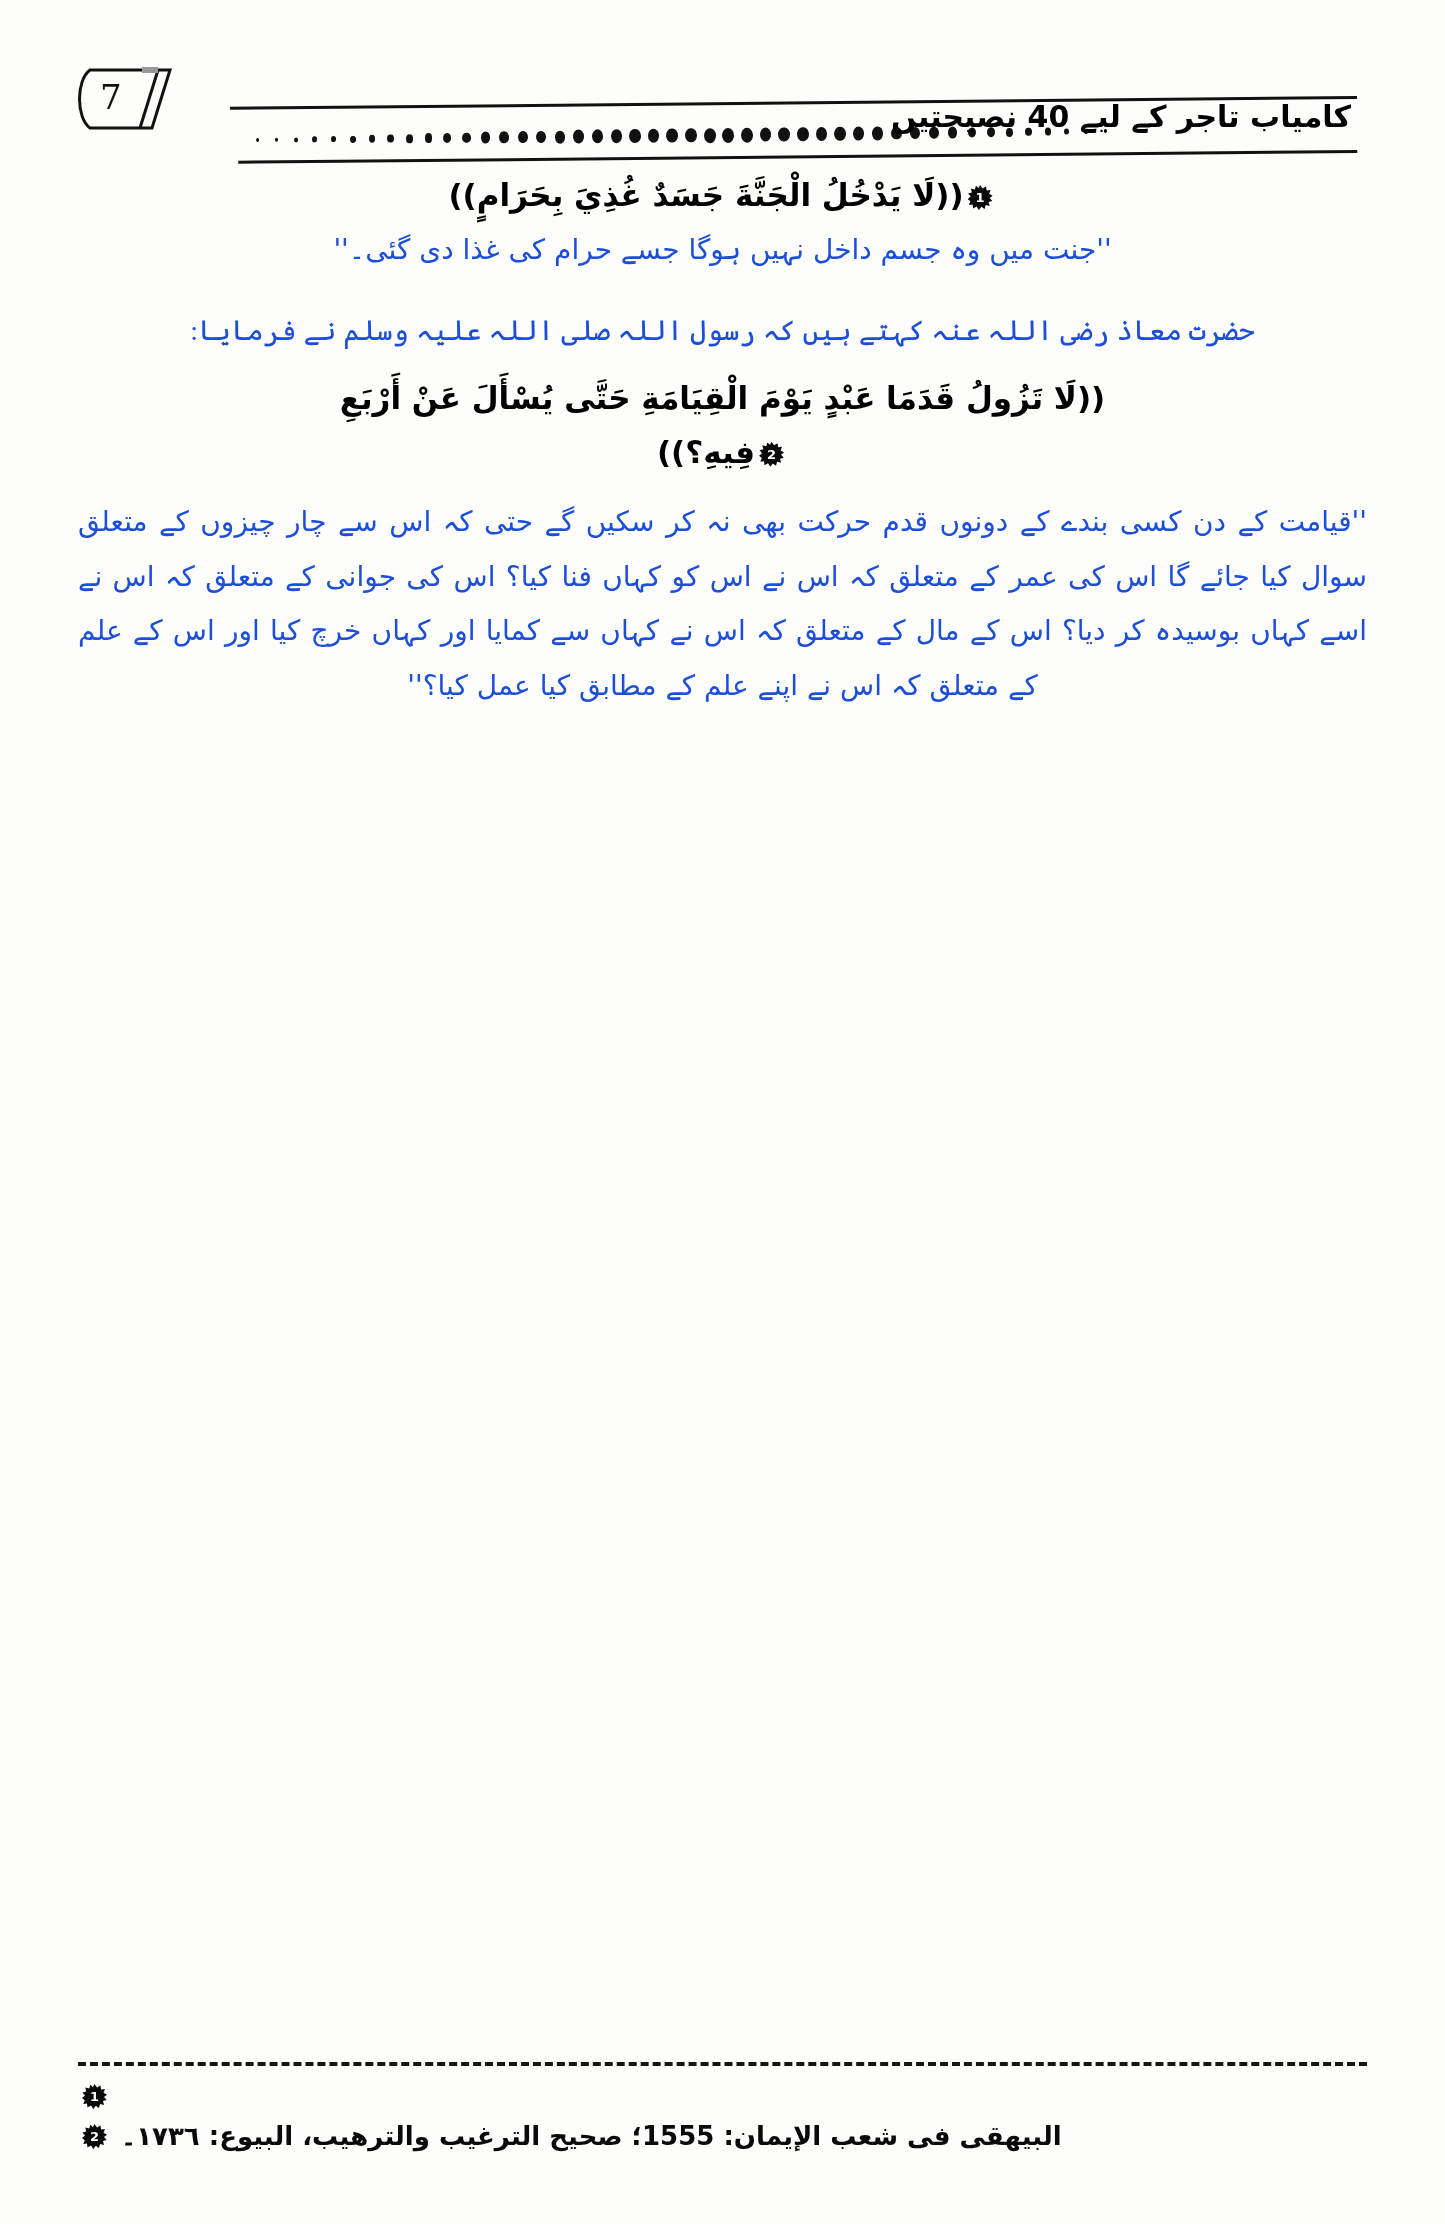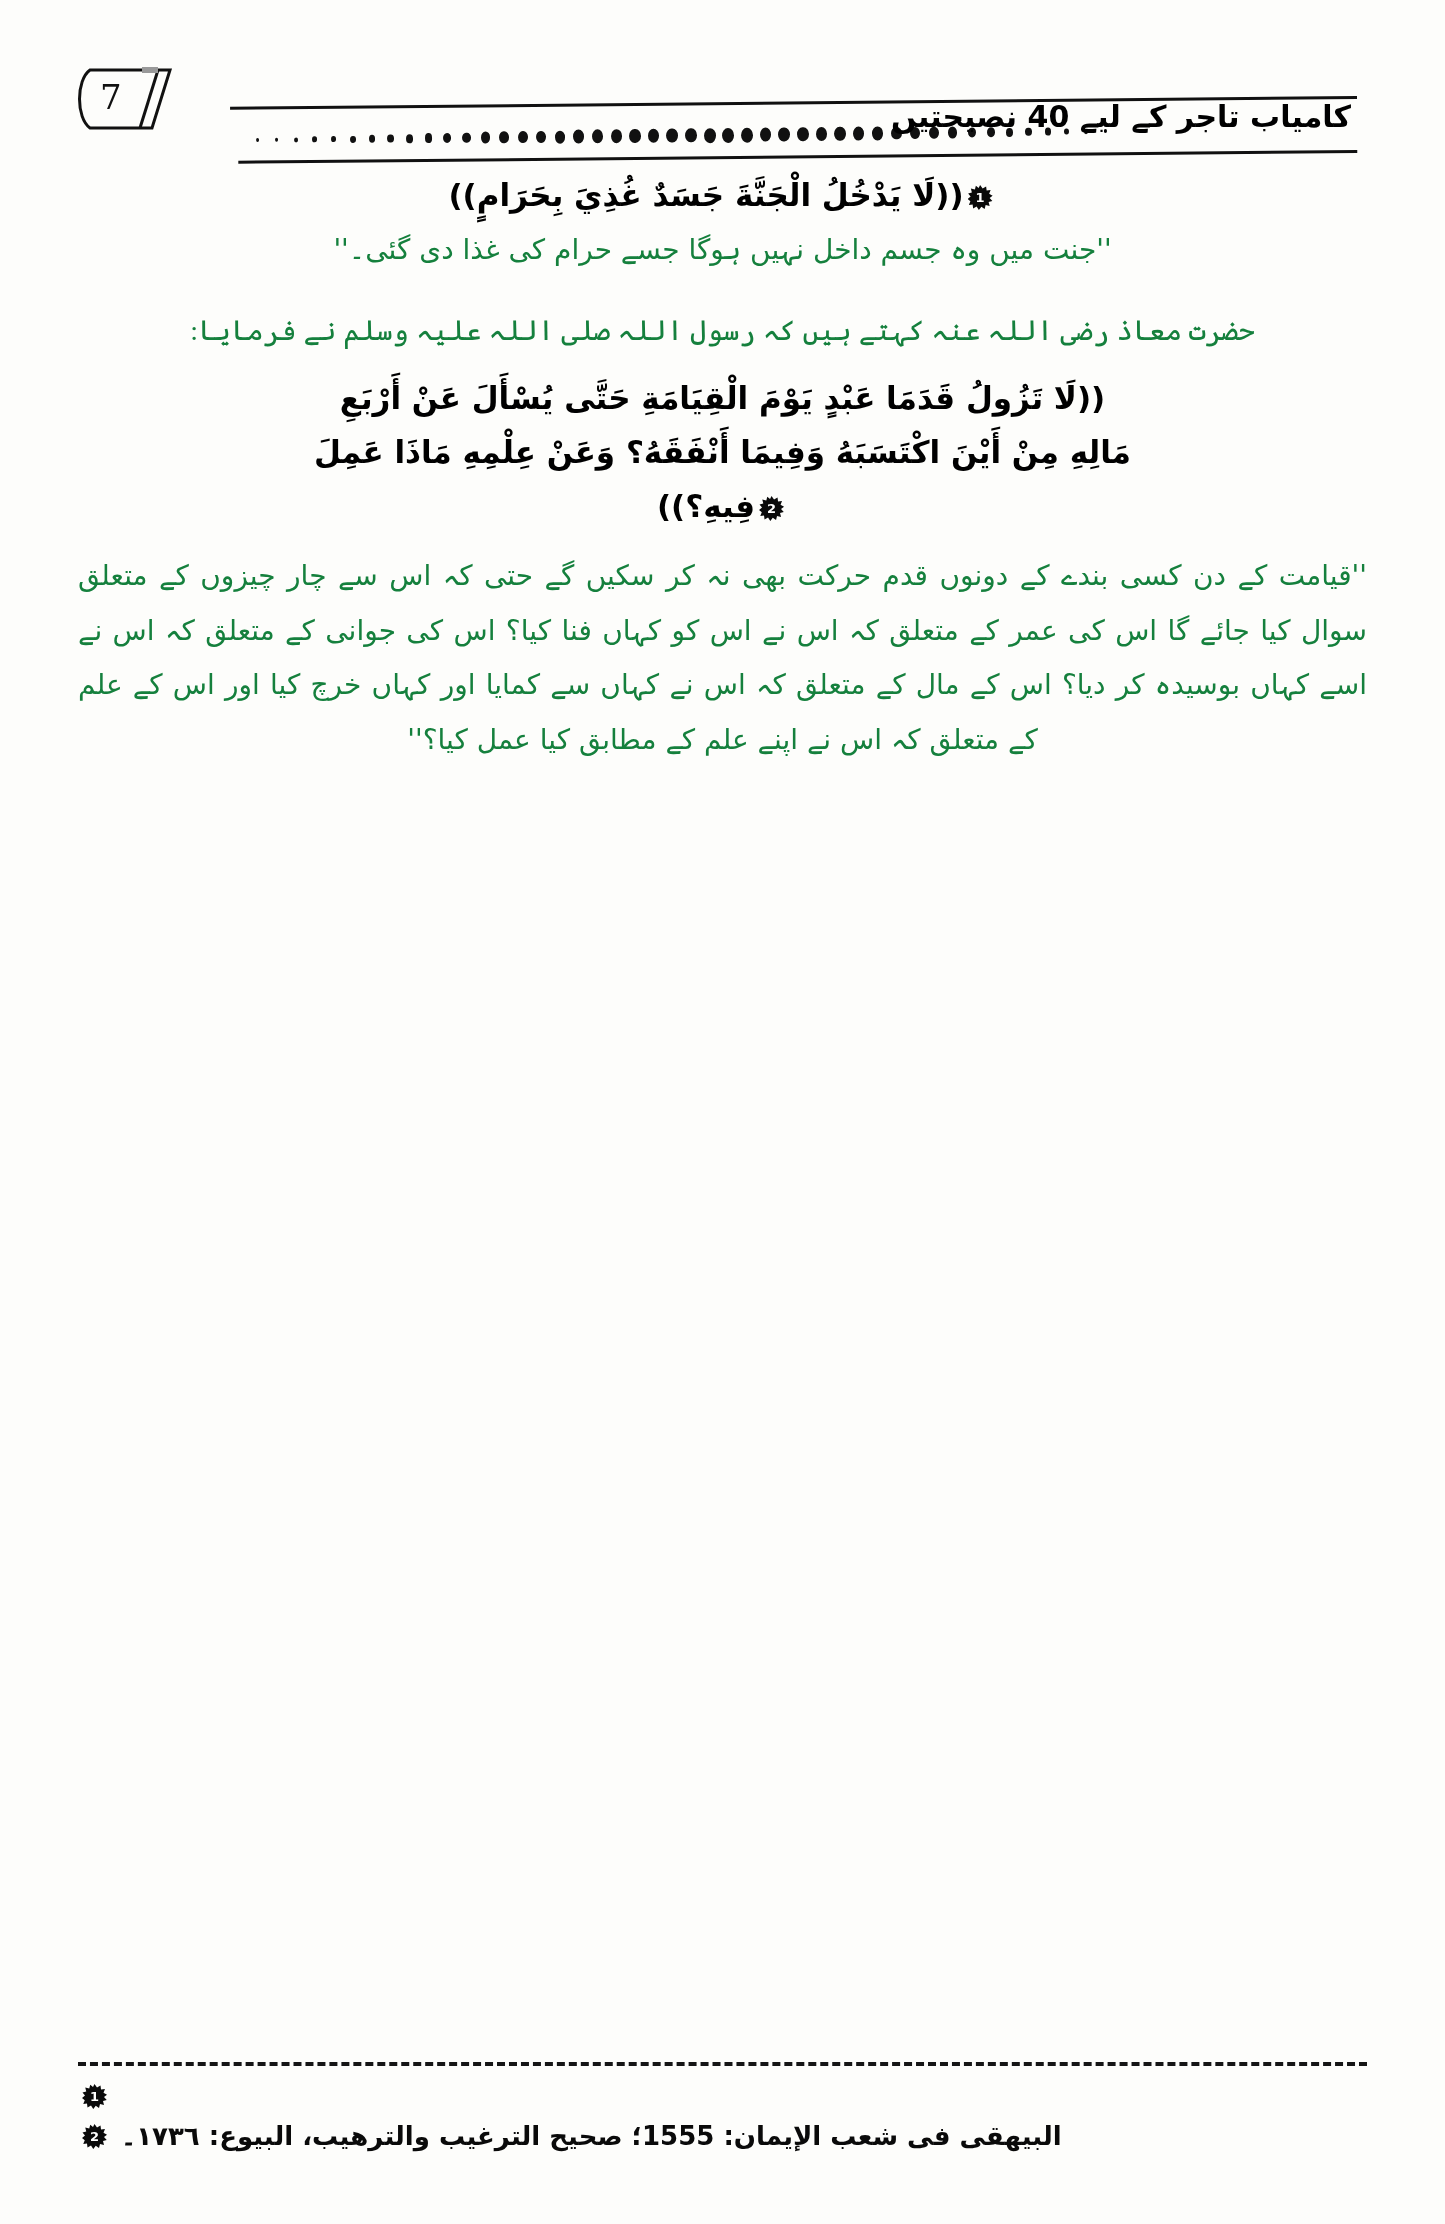--- a/index.html
+++ b/index.html
@@ -134,21 +134,21 @@
   
   .urdu-para {
     font-family: "DejaVu Sans", sans-serif;
     font-size: 28px;
     font-weight: 500;
     line-height: 1.95;
     direction: rtl;
     text-align: justify;
     text-align-last: center;
     margin: 0;
-    color: #15803d;
+    color: #1d4ed8;
   }
 
   .urdu-para.tight { line-height: 1.85; }
 
   .spacer-sm { height: 14px; }
 
   
   .fn-marker {
     display: inline-block;
     width: 25px;
@@ -295,21 +295,20 @@
     <div class="spacer-sm"></div>
 
 
     <div class="spacer-sm"></div>
 
     <div class="urdu-para" style="text-align-last:center;font-family:Liberation Serif, serif;">حضرت معاذ رضی اللہ عنہ کہتے ہیں کہ رسول اللہ صلی اللہ علیہ وسلم نے فرمایا:</div>
 
     <div class="spacer-sm"></div>
 
     <div class="arabic-block justified">((لَا تَزُولُ قَدَمَا عَبْدٍ يَوْمَ الْقِيَامَةِ حَتَّى يُسْأَلَ عَنْ أَرْبَعِ</div>
-    <div class="arabic-block justified">مَالِهِ مِنْ أَيْنَ اكْتَسَبَهُ وَفِيمَا أَنْفَقَهُ؟ وَعَنْ عِلْمِهِ مَاذَا عَمِلَ</div>
     <div class="arabic-block">
       <span class="fn-marker">
         <span class="burst"></span>
         <span class="burst-num">2</span>
       </span><span>فِيهِ؟))</span>
     </div>
 
     <div class="spacer-sm"></div>
 
     <div class="urdu-para">''قیامت کے دن کسی بندے کے دونوں قدم حرکت بھی نہ کر سکیں گے حتی کہ اس سے چار چیزوں کے متعلق سوال کیا جائے گا اس کی عمر کے متعلق کہ اس نے اس کو کہاں فنا کیا؟ اس کی جوانی کے متعلق کہ اس نے اسے کہاں بوسیدہ کر دیا؟ اس کے مال کے متعلق کہ اس نے کہاں سے کمایا اور کہاں خرچ کیا اور اس کے علم کے متعلق کہ اس نے اپنے علم کے مطابق کیا عمل کیا؟''</div>

